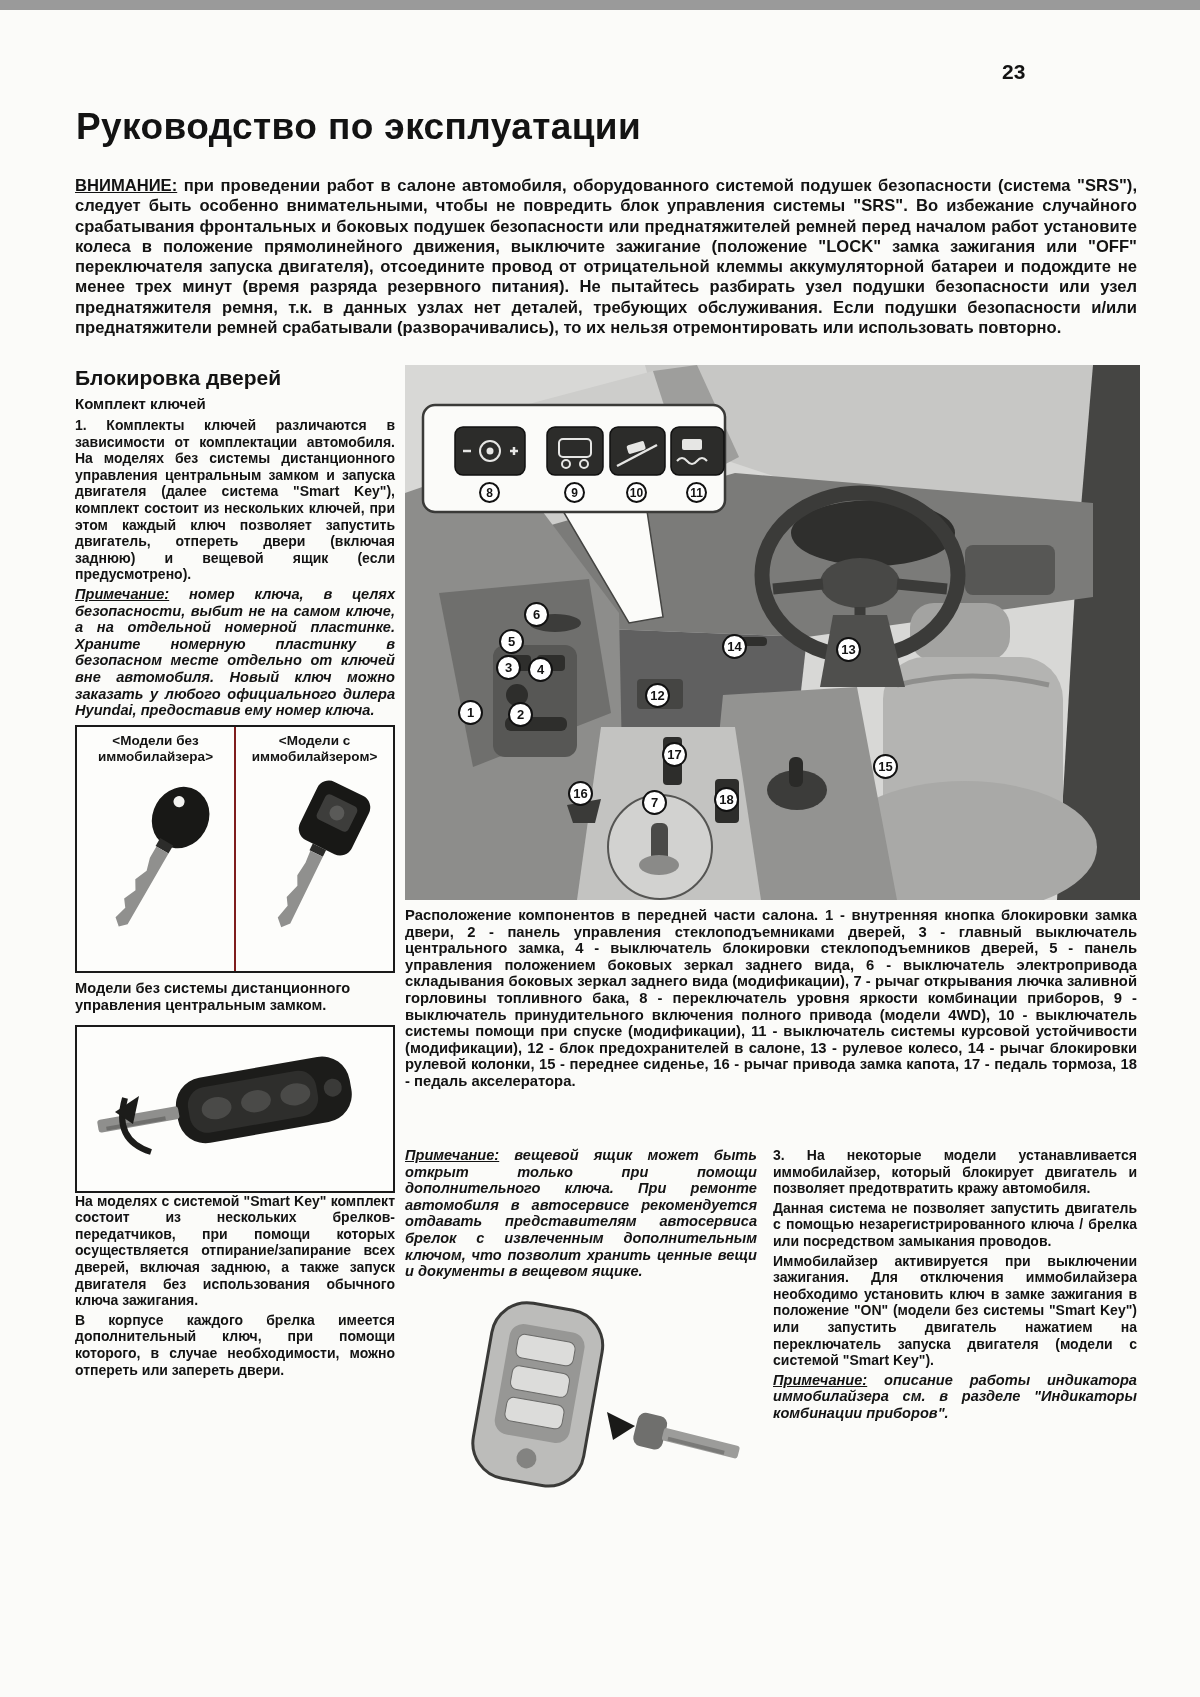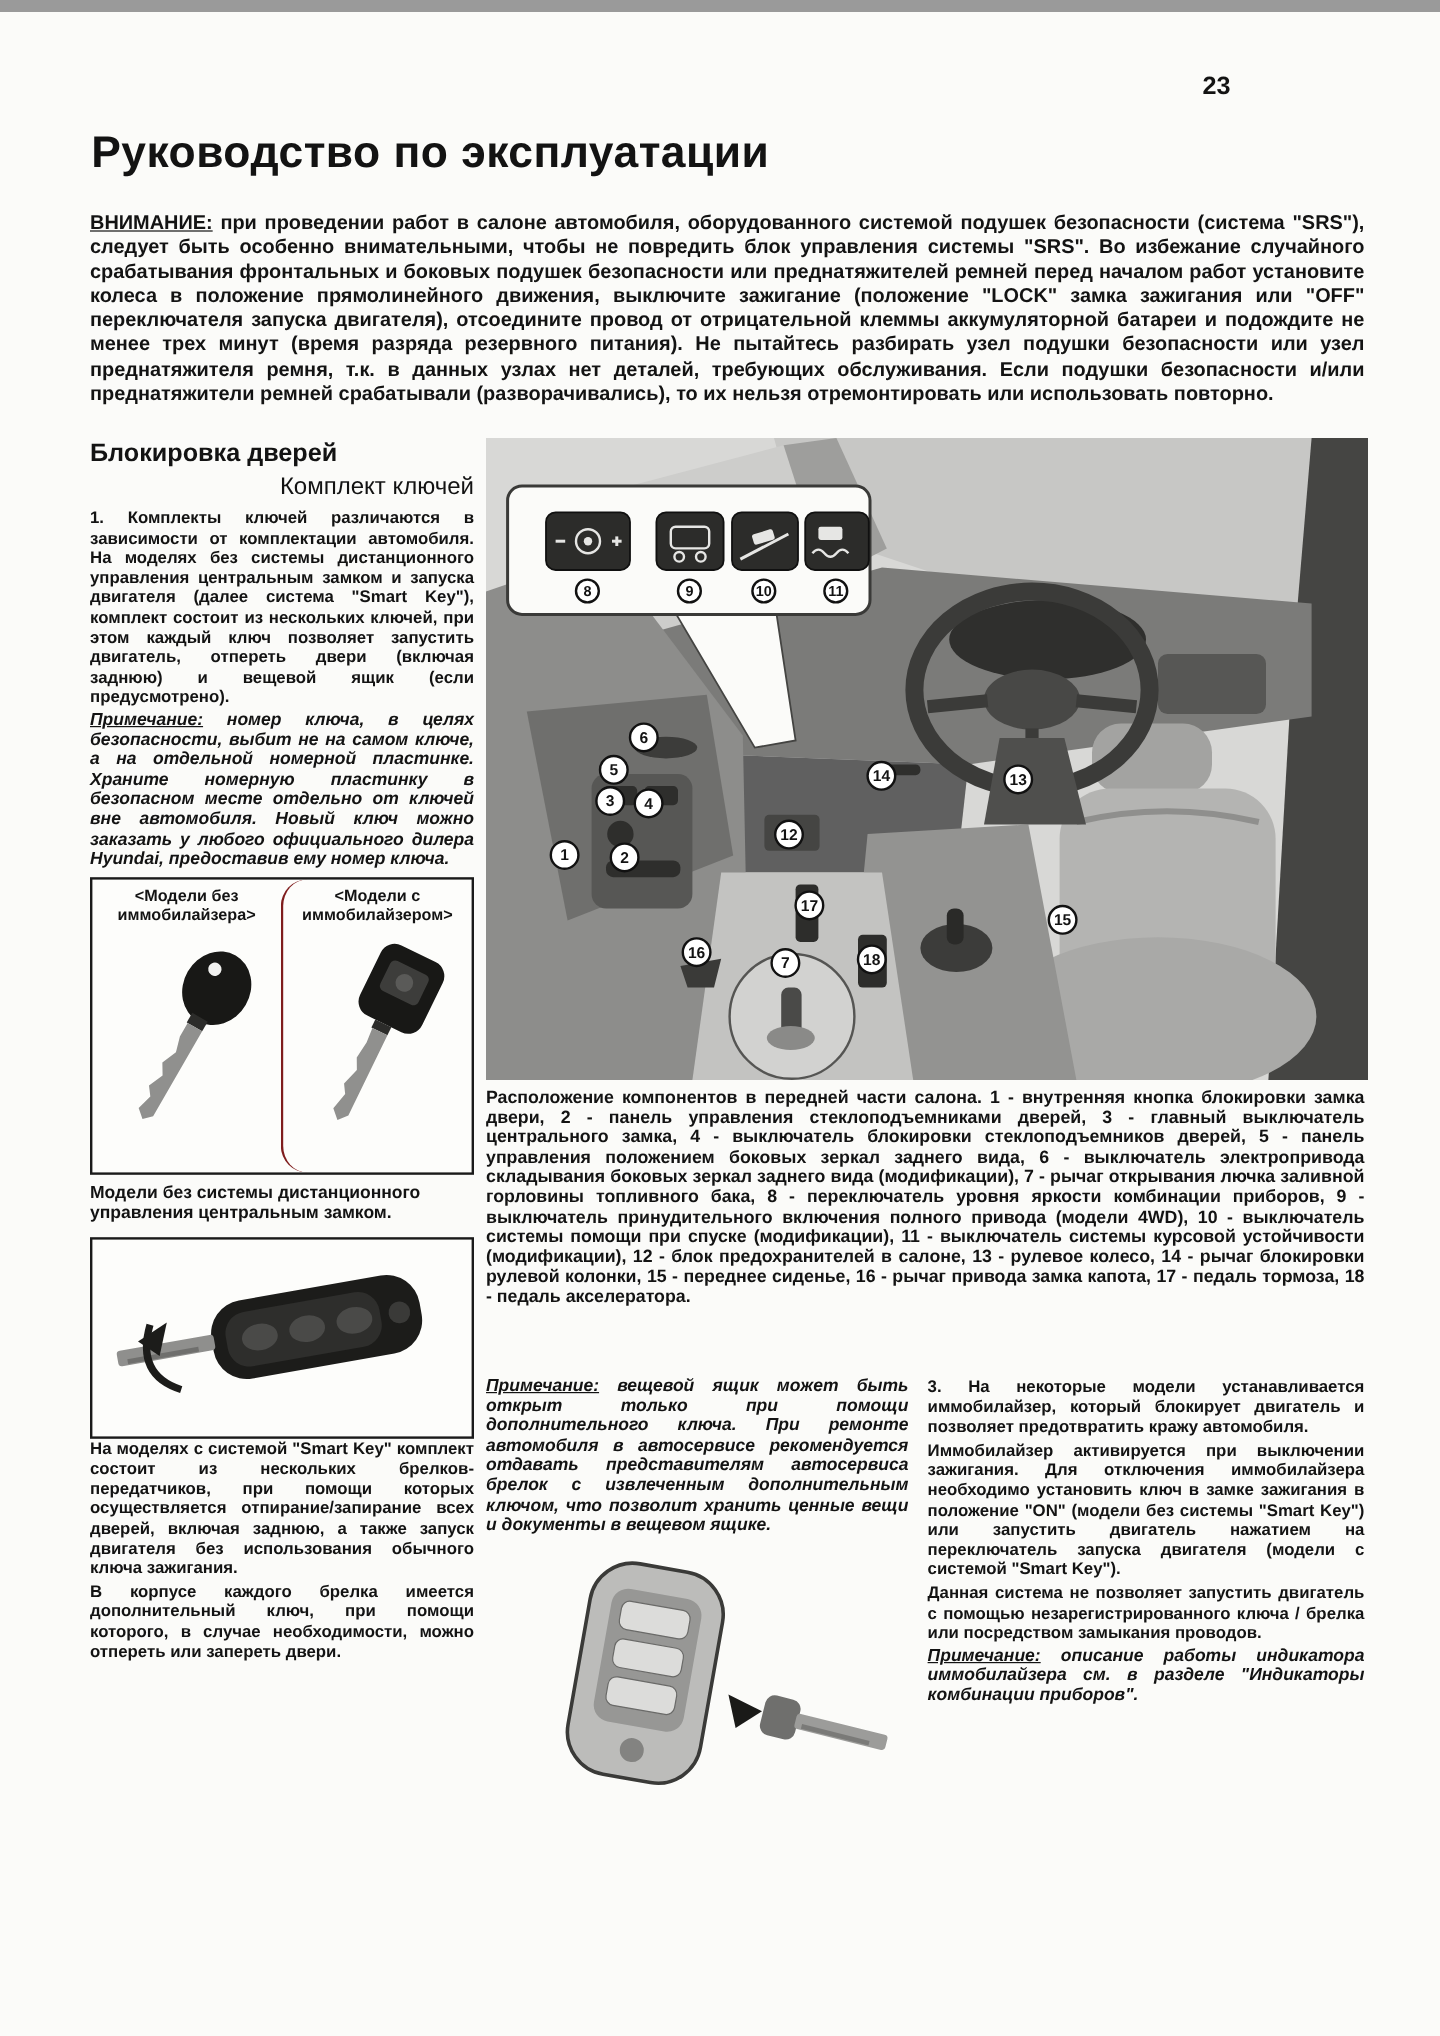--- a/index.html
+++ b/index.html
@@ -12,26 +12,26 @@
 
   .warning { position:absolute; left:75px; top:166px; width:1062px;
              font-size:16.6px; line-height:20.3px; font-weight:bold; text-align:justify; }
   .ul { text-decoration:underline; }
 
   .left-col  { position:absolute; left:75px;  top:356px;  width:320px; }
   .mid-col   { position:absolute; left:405px; top:1137px; width:352px; }
   .right-col { position:absolute; left:773px; top:1137px; width:364px; }
 
   .h2 { font-size:21px; font-weight:bold; margin-bottom:5px; }
-  .h3 { font-size:20px; font-weight:normal; margin-bottom:5px;text-align:right; }
+  .h3 { font-size:15px; font-weight:bold; margin-bottom:5px; }
   .body { font-size:14px; line-height:16.6px; font-weight:bold; text-align:justify; margin-bottom:3px; }
   .note { font-size:14.6px; line-height:16.6px; font-weight:bold; font-style:italic; text-align:justify; margin-bottom:6px; }
 
   .keys-box { display:flex; border:2px solid #1a1a1a; background:#fdfdfb; height:248px; margin-top:4px; }
-  .keys-half { flex:1; padding:6px 3px 2px; display:flex; flex-direction:column; align-items:center;border-radius:22px; }
+  .keys-half { flex:1; padding:6px 3px 2px; display:flex; flex-direction:column; align-items:center; }
   .keys-half + .keys-half { border-left:2px solid #7f1d1d; }
   .keys-label { font-size:13.5px; font-weight:bold; text-align:center; line-height:16px; min-height:32px; }
   .fig-caption { font-size:14.6px; line-height:17px; font-weight:bold; margin:7px 0 11px; }
   .flip-box { border:2px solid #1a1a1a; background:#fdfdfb; height:168px;
               display:flex; align-items:center; justify-content:center; }
 
   .diagram { position:absolute; left:405px; top:355px; width:735px; height:535px; }
   .interior-art { position:absolute; left:0; top:0; width:735px; height:535px; }
   .callout { position:absolute; width:25px; height:25px; margin:-13px 0 0 -13px;
              border:2px solid #111; border-radius:50%; background:#fff;
@@ -216,18 +216,18 @@
           <rect x="222" y="128" width="30" height="34" rx="8" fill="#6f6f6d"></rect>
           <rect x="250" y="138" width="78" height="13" rx="3" fill="#9c9c9a"></rect>
           <rect x="256" y="146" width="58" height="4" fill="#7a7a78"></rect>
         </g>
       </svg>
     </div>
   </div>
 
   <div class="right-col">
     <p class="body">3. На некоторые модели устанавливается иммобилайзер, который блокирует двигатель и позволяет предотвратить кражу автомобиля.</p>
+    <p class="body">Данная система не позволяет запустить двигатель с помощью незарегистрированного ключа / брелка или посредством замыкания проводов.</p>
     <p class="body">Иммобилайзер активируется при выключении зажигания. Для отключения иммобилайзера необходимо установить ключ в замке зажигания в положение "ON" (модели без системы "Smart Key") или запустить двигатель нажатием на переключатель запуска двигателя (модели с системой "Smart Key").</p>
-    <p class="body">Данная система не позволяет запустить двигатель с помощью незарегистрированного ключа / брелка или посредством замыкания проводов.</p>
     <p class="note"><span class="ul">Примечание:</span><span> описание работы индикатора иммобилайзера см. в разделе "Индикаторы комбинации приборов".</span></p>
   </div>
 
 </div>
 
 </body></html>

